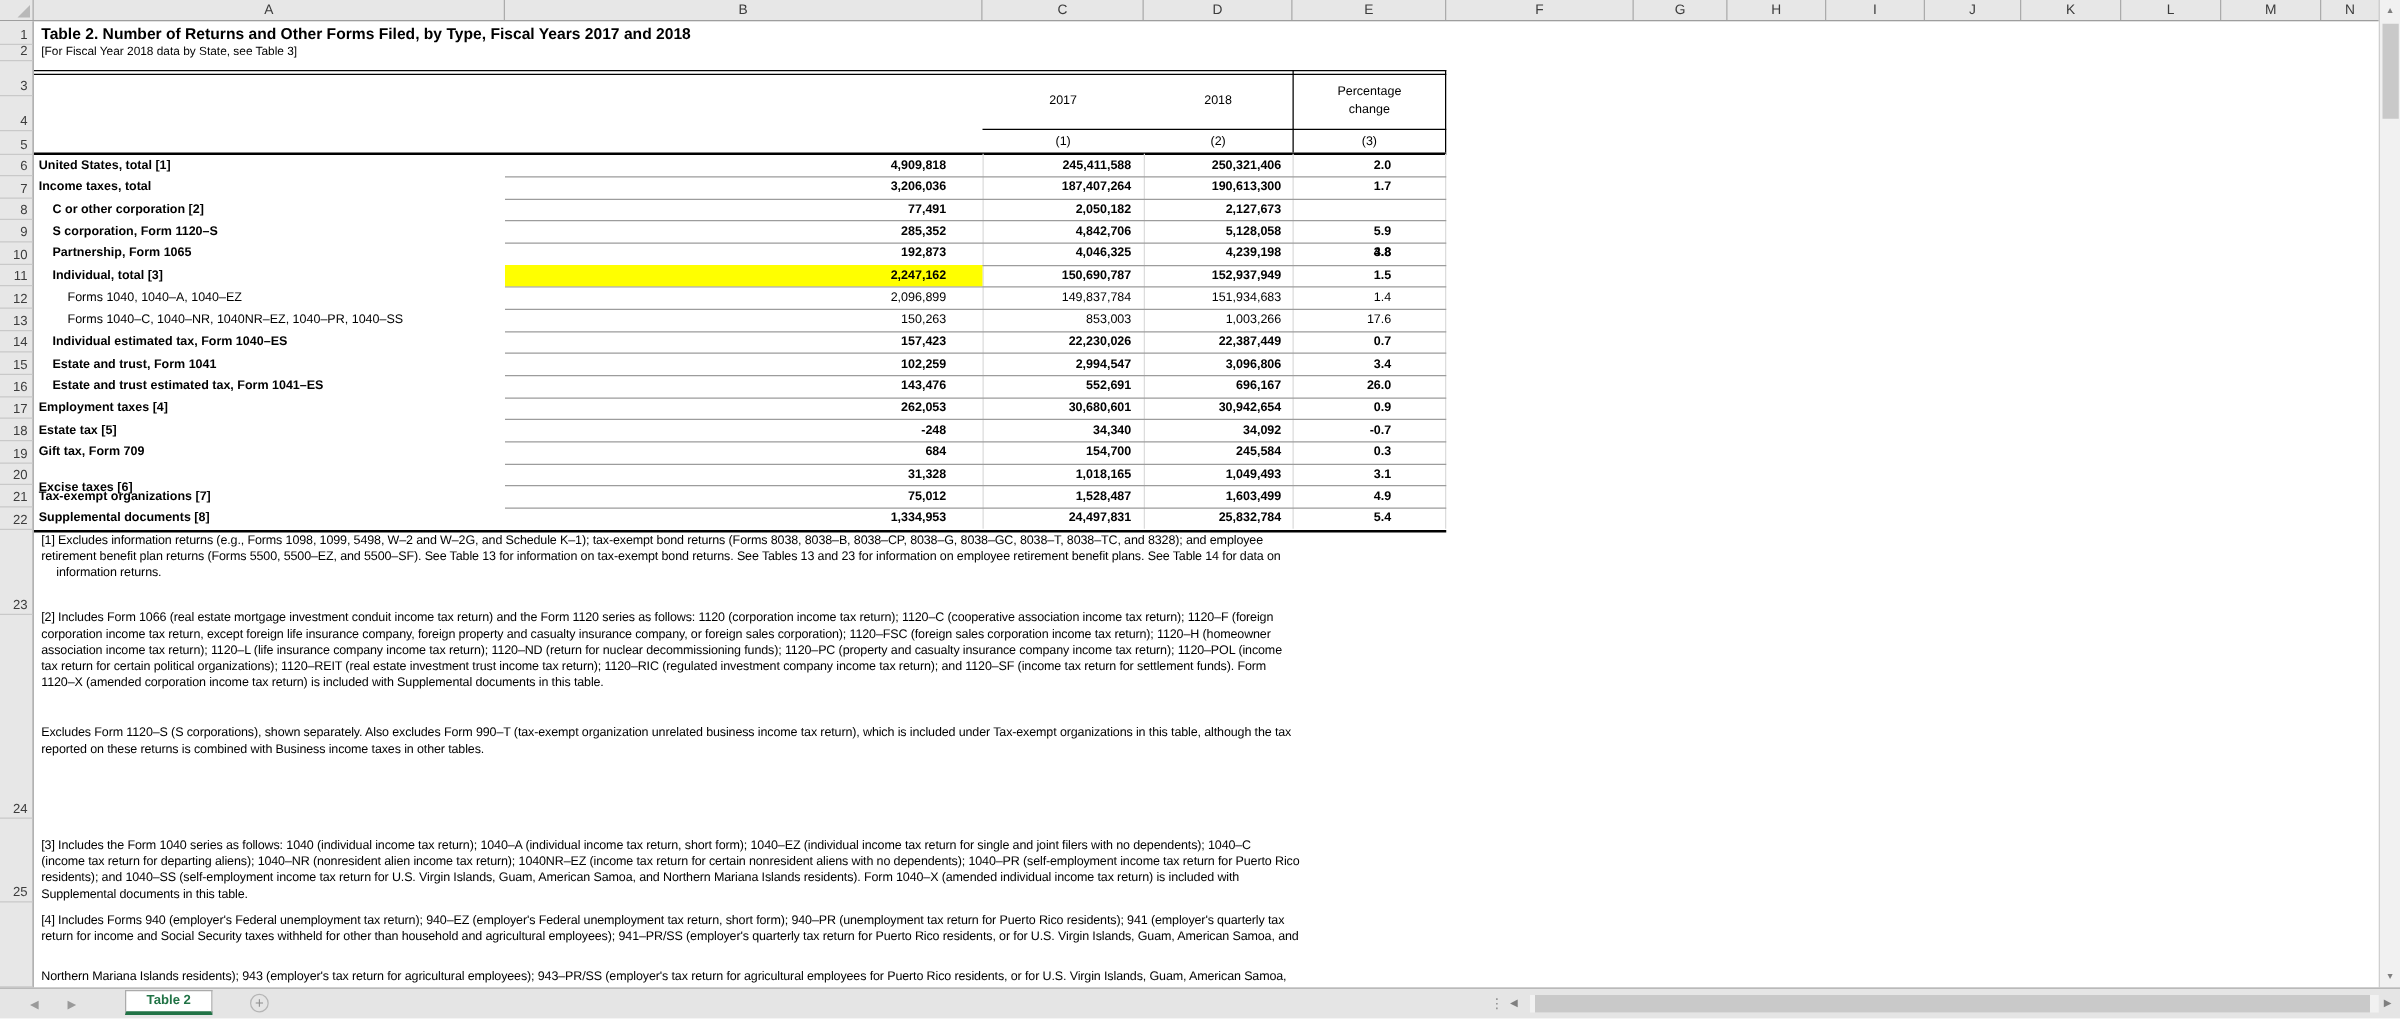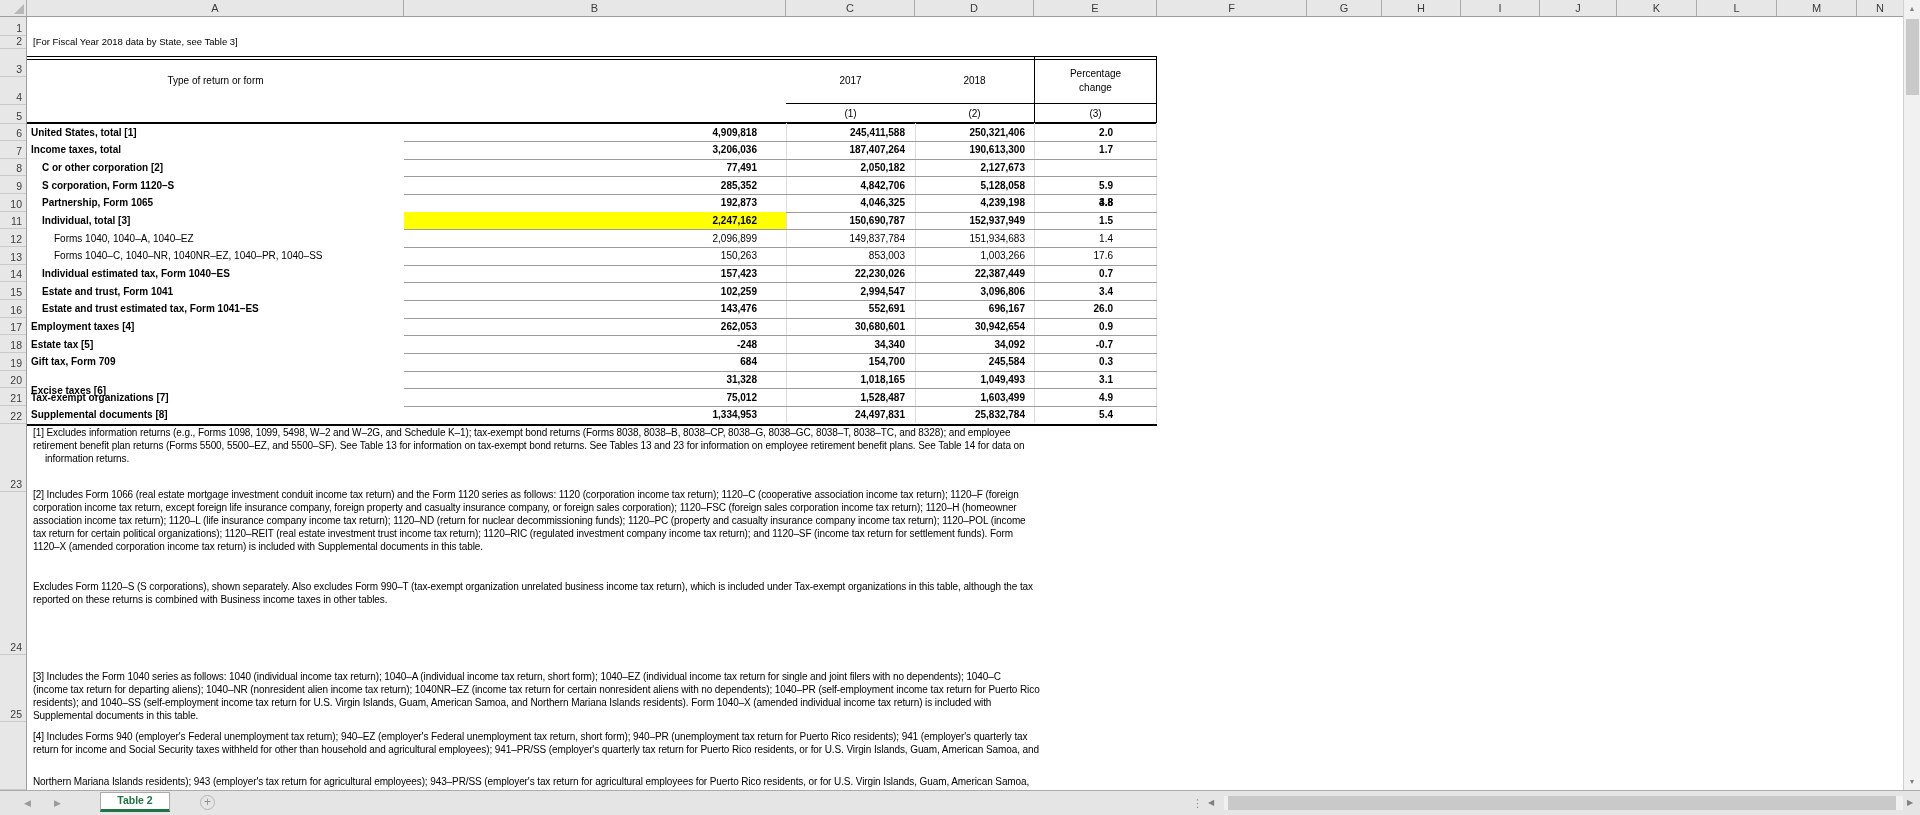--- a/index.html
+++ b/index.html
@@ -104,23 +104,23 @@
       <div class="rowcell" style="top: 335.95px; height: 17.65px;">19</div>
       <div class="rowcell" style="top: 353.6px; height: 17.65px;">20</div>
       <div class="rowcell" style="top: 371.25px; height: 17.65px;">21</div>
       <div class="rowcell" style="top: 388.9px; height: 17.65px;">22</div>
       <div class="rowcell" style="top: 406.8px; height: 68.2px;">23</div>
       <div class="rowcell" style="top: 475px; height: 163px;">24</div>
       <div class="rowcell" style="top: 638px; height: 67px;">25</div>
       <div class="rowcell" style="top: 705px; height: 68px;"></div>
     </div>
 
+  <div id="title">Table 2.  Number of Returns and Other Forms Filed, by Type, Fiscal Years 2017 and 2018</div>
   <div id="subtitle">[For Fiscal Year 2018 data by State, see Table 3]</div>
 
-  <div class="hdrbox" style="left:27px;width:377px;">Type of return or form</div>
   <div class="hdrbox" style="left:786px;width:129px;">2017</div>
   <div class="hdrbox" style="left:915px;width:119px;">2018</div>
   <div class="hdrbox" style="left:1034px;width:123px;">
     <div style="width:72px;line-height:13.5px;">Percentage change</div>
   </div>
   <div class="refbox" style="left:786px;width:129px;">(1)</div>
   <div class="refbox" style="left:915px;width:119px;">(2)</div>
   <div class="refbox" style="left:1034px;width:123px;">(3)</div>
 
   <div class="rule" style="left:27px;top:56px;width:1130px;height:1px;"></div>

